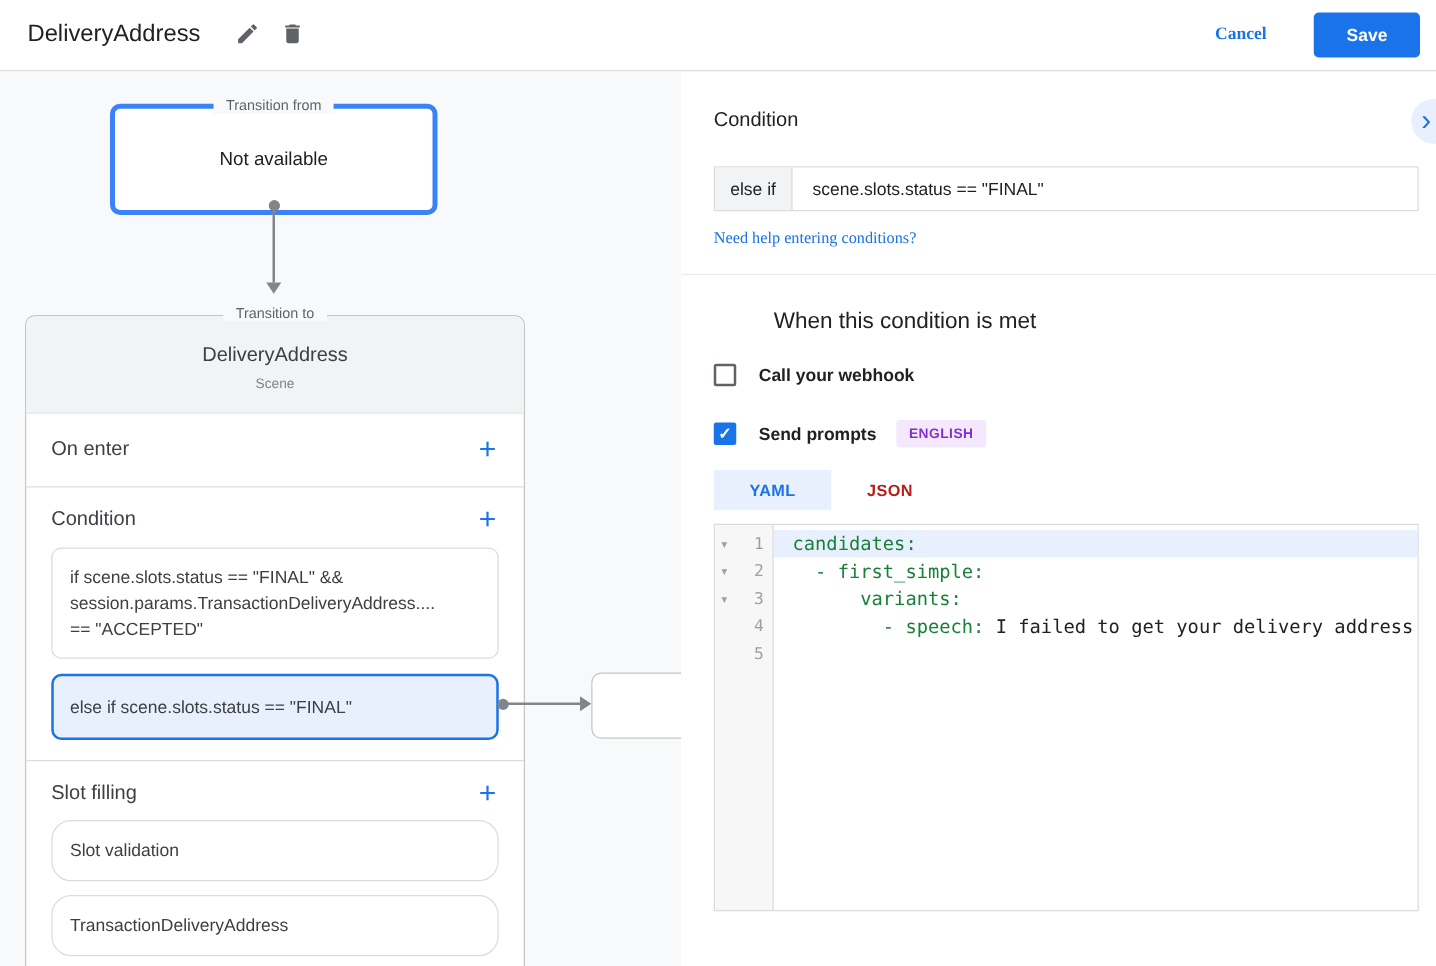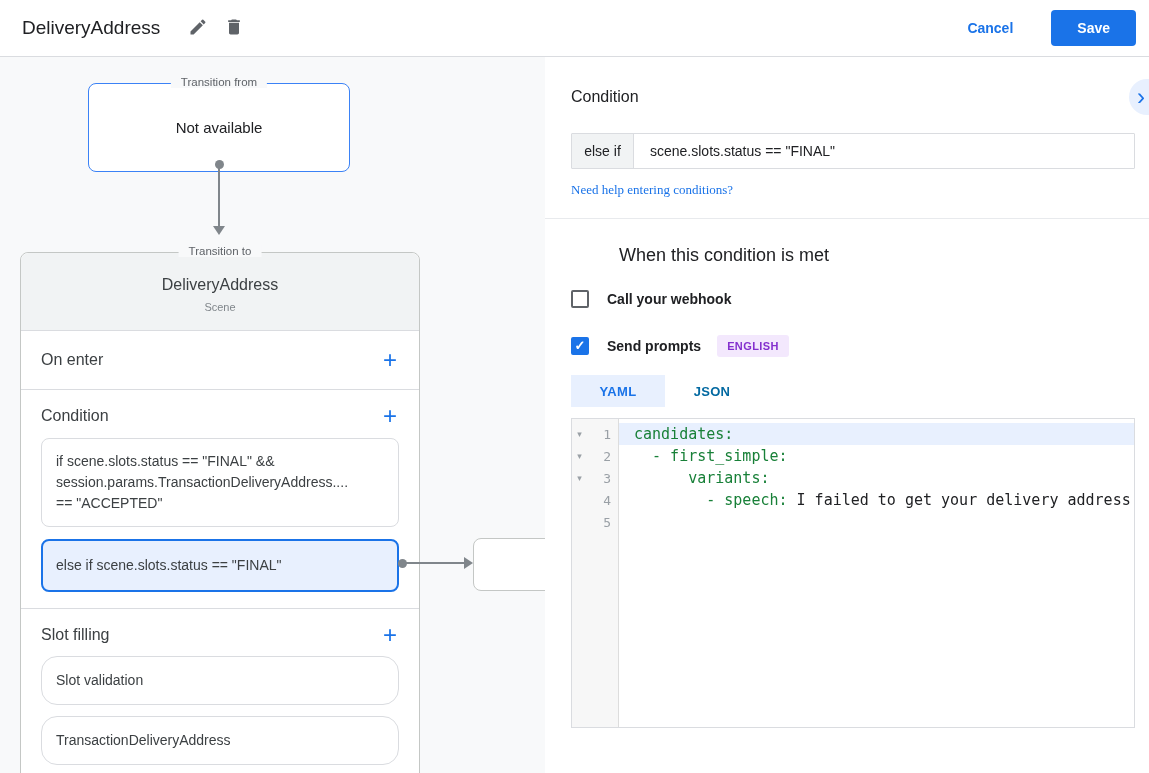--- a/index.html
+++ b/index.html
@@ -11,35 +11,35 @@
   
   .topbar {
     position:absolute; top:0; left:0; right:0; height:57px; background:#fff;
     border-bottom:1px solid #dadce0; display:flex; align-items:center;
     padding:0 13px 0 22px; z-index:5;
   }
   .topbar-title { font-size:19px; color:#202124; margin-right:20px; }
   .icon-btn { width:36px; height:36px; border:none; background:none; display:flex; align-items:center; justify-content:center; cursor:pointer; }
   .icon-btn svg { fill:#5f6368; }
   .spacer { flex:1; }
-  .cancel-btn { border:none; background:none; color:#1a73e8; font-size:14px; font-weight:700; margin-right:38px; cursor:pointer; font-family:Liberation Sans, sans-serif; }
+  .cancel-btn { border:none; background:none; color:#1a73e8; font-size:14px; font-weight:700; margin-right:38px; cursor:pointer; font-family:Liberation Serif, serif; }
   .save-btn { border:none; background:#1a73e8; color:#fff; font-size:14px; font-weight:700; border-radius:4px; padding:10px 26px; cursor:pointer; font-family:inherit; }
 
   
   .left-panel {
     position:absolute; top:57px; left:0; width:545px; bottom:0;
     background:#f8f9fa; overflow:hidden;
   }
   .legend {
     position:absolute; top:-8px; left:50%; transform:translateX(-50%);
     background:#f8f9fa; padding:0 10px; font-size:11.5px; color:#5f6368; white-space:nowrap;
   }
   .tf-box {
     position:absolute; left:88px; top:26px; width:262px; height:89px;
-    background:#fff; border:1px solid #3b82f6; border-radius:8px;
+    background:#fff; border:4px solid #3b82f6; border-radius:8px;
     display:flex; align-items:center; justify-content:center;
   }
   .tf-content { font-size:15px; color:#202124; }
   .conn-v { position:absolute; left:219px; top:107px; width:0; }
   .conn-v .dot { position:absolute; left:-4px; top:-4px; width:9px; height:9px; border-radius:50%; background:#80868b; }
   .conn-v .vline { position:absolute; left:-1px; top:0; width:2px; height:62px; background:#80868b; }
   .conn-v .head { position:absolute; left:-6px; top:62px; width:0; height:0;
     border-left:6px solid transparent; border-right:6px solid transparent; border-top:9px solid #80868b; }
 
   .tt-card {
@@ -105,21 +105,21 @@
   .lang-badge {
     margin-left:16px; background:#f3e8fd; color:#8430ce; font-size:11px; font-weight:700;
     letter-spacing:0.4px; padding:5px 10px; border-radius:3px;
   }
   .desc { margin-top:10px; font-size:13px; color:#202124; line-height:17px; max-width:562px; }
   .desc a { color:#1a73e8; text-decoration:none; cursor:pointer; }
   .tabs { margin-top:18px; display:flex; }
   .tab { width:94px; height:32px; display:flex; align-items:center; justify-content:center;
          font-size:13px; font-weight:700; letter-spacing:0.3px; cursor:pointer; }
   .tab.active { background:#e8f0fe; color:#1a73e8; }
-  .tab.inactive { color:#0369a1;text-align:center; }
+  .tab.inactive { color:#b91c1c;text-align:center; }
 
   
   .editor { margin-top:11px; width:564px; height:310px; border:1px solid #dadce0; display:flex; background:#fff; }
   .gutter { width:47px; background:#f7f7f7; border-right:1px solid #ddd; padding-top:4px; }
   .gutter-row { height:22px; display:flex; align-items:center; }
   .fold { width:15px; text-align:center; color:#9aa0a6; font-size:9px; cursor:pointer; }
   .lnum { flex:1; text-align:right; padding-right:7px; color:#9aa0a6; font-size:13px; font-family:"DejaVu Sans Mono", monospace; }
   .code-area { flex:1; padding-top:4px; overflow:hidden; cursor:text; }
   .code-row { height:22px; line-height:22px; white-space:pre; padding-left:15px;
               font-family:"DejaVu Sans Mono", monospace; font-size:15px; }

